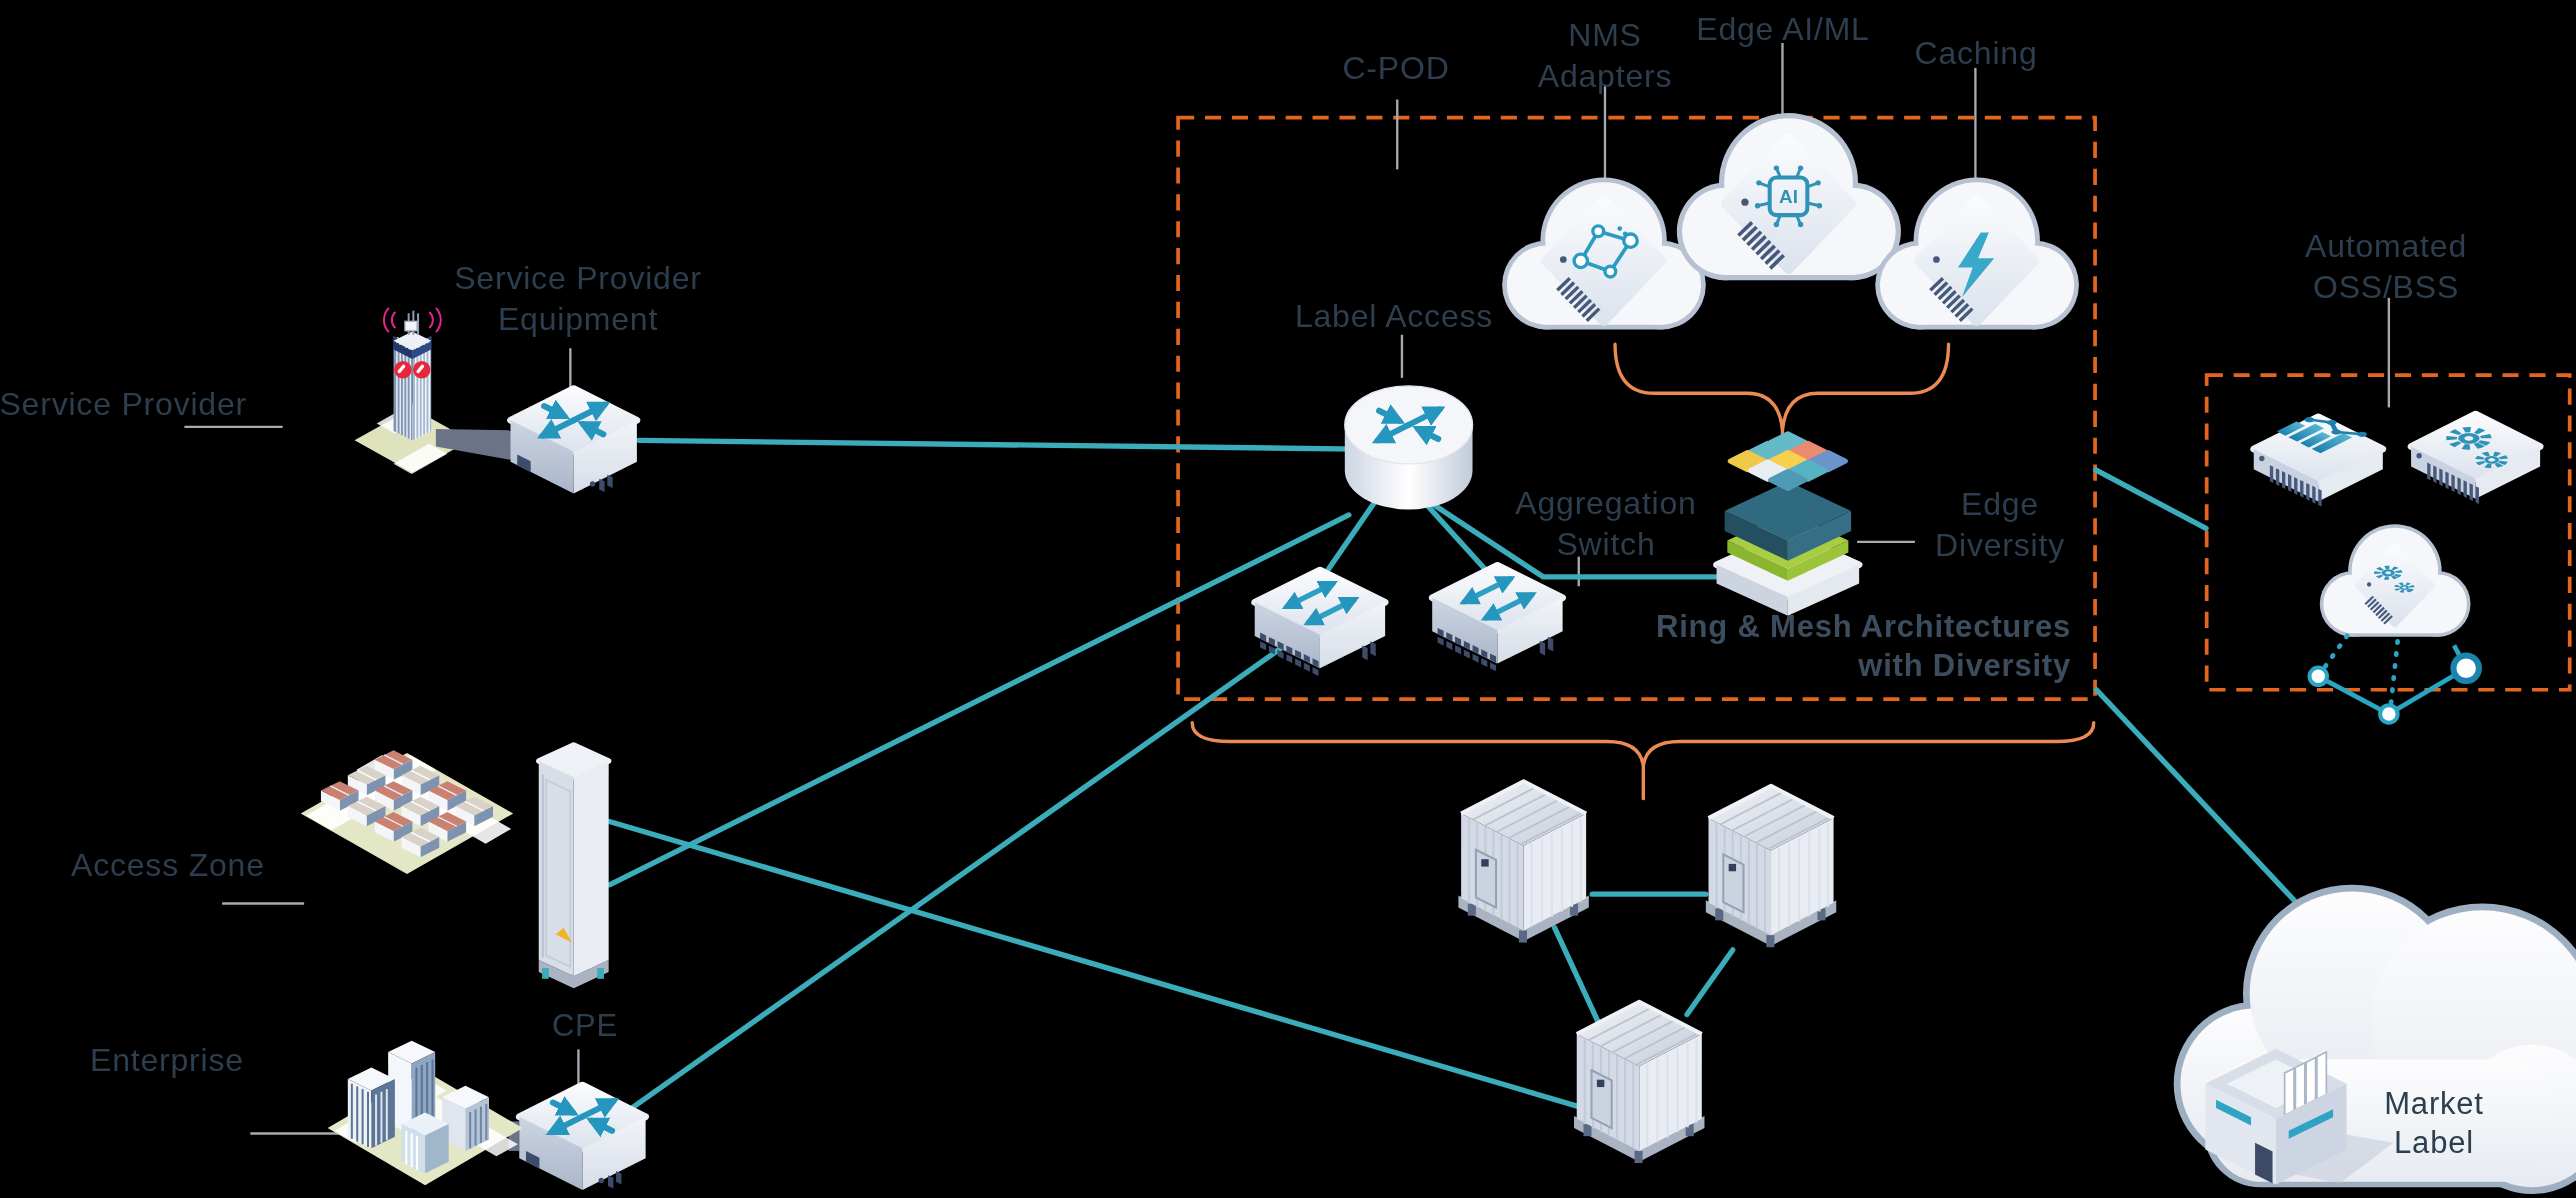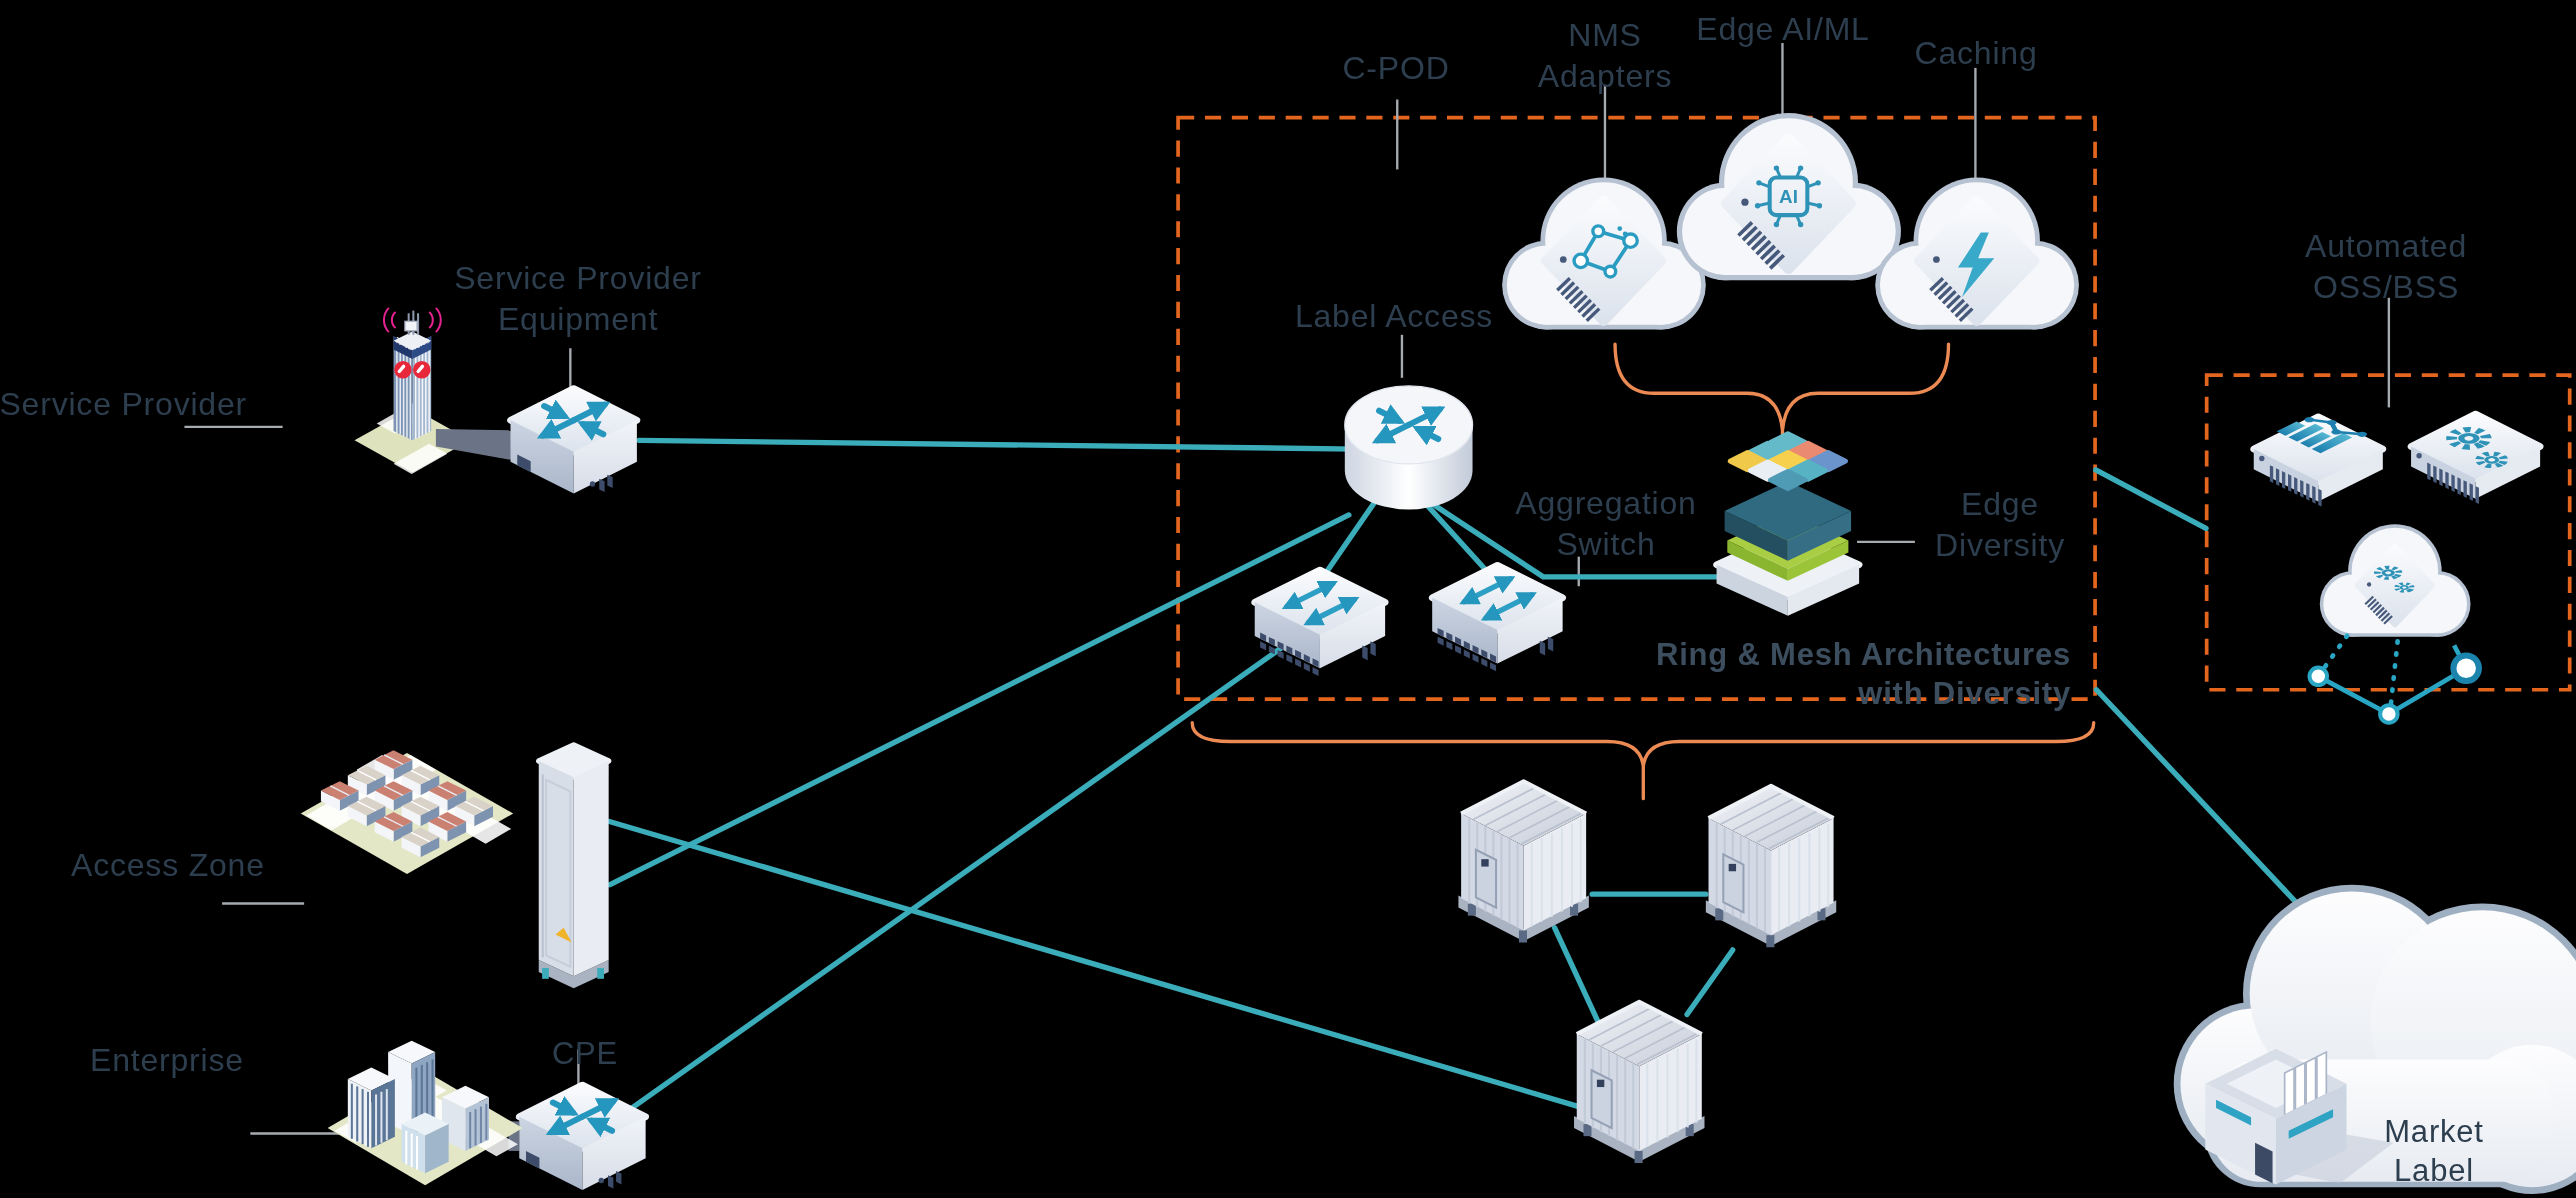--- a/index.html
+++ b/index.html
@@ -3,21 +3,21 @@
 <meta charset="utf-8">
 <style>
   html,body{margin:0;padding:0;background:#000;}
   .canvas{position:relative;width:2576px;height:1198px;background:#000;overflow:hidden;
           font-family:"Liberation Sans",sans-serif;}
   .canvas svg.layer{position:absolute;left:0;top:0;}
   .lbl{position:absolute;color:#2d3e4f;font-size:32px;line-height:1.27;letter-spacing:0.8px;
        white-space:pre-line;text-align:center;transform:translate(-50%,-50%);pointer-events:none;}
   .lbl.right{transform:translate(-100%,-50%);text-align:right;}
   .lbl.left{transform:translate(0,-50%);text-align:center;}
-  .lbl.big{font-size:31px;margin-top:28px;}
+  .lbl.big{font-size:31px;}
   .lbl.bold{font-weight:700;color:#3c4d5e;}
 </style>
 </head>
 <body>
 
 <div class="canvas">
 <svg class="layer" width="2576" height="1198" viewBox="0 0 3831 1782">
 <defs>
   <linearGradient id="gTop" x1="0" y1="0" x2="0" y2="1">
     <stop offset="0" stop-color="#fafbfd"></stop>

